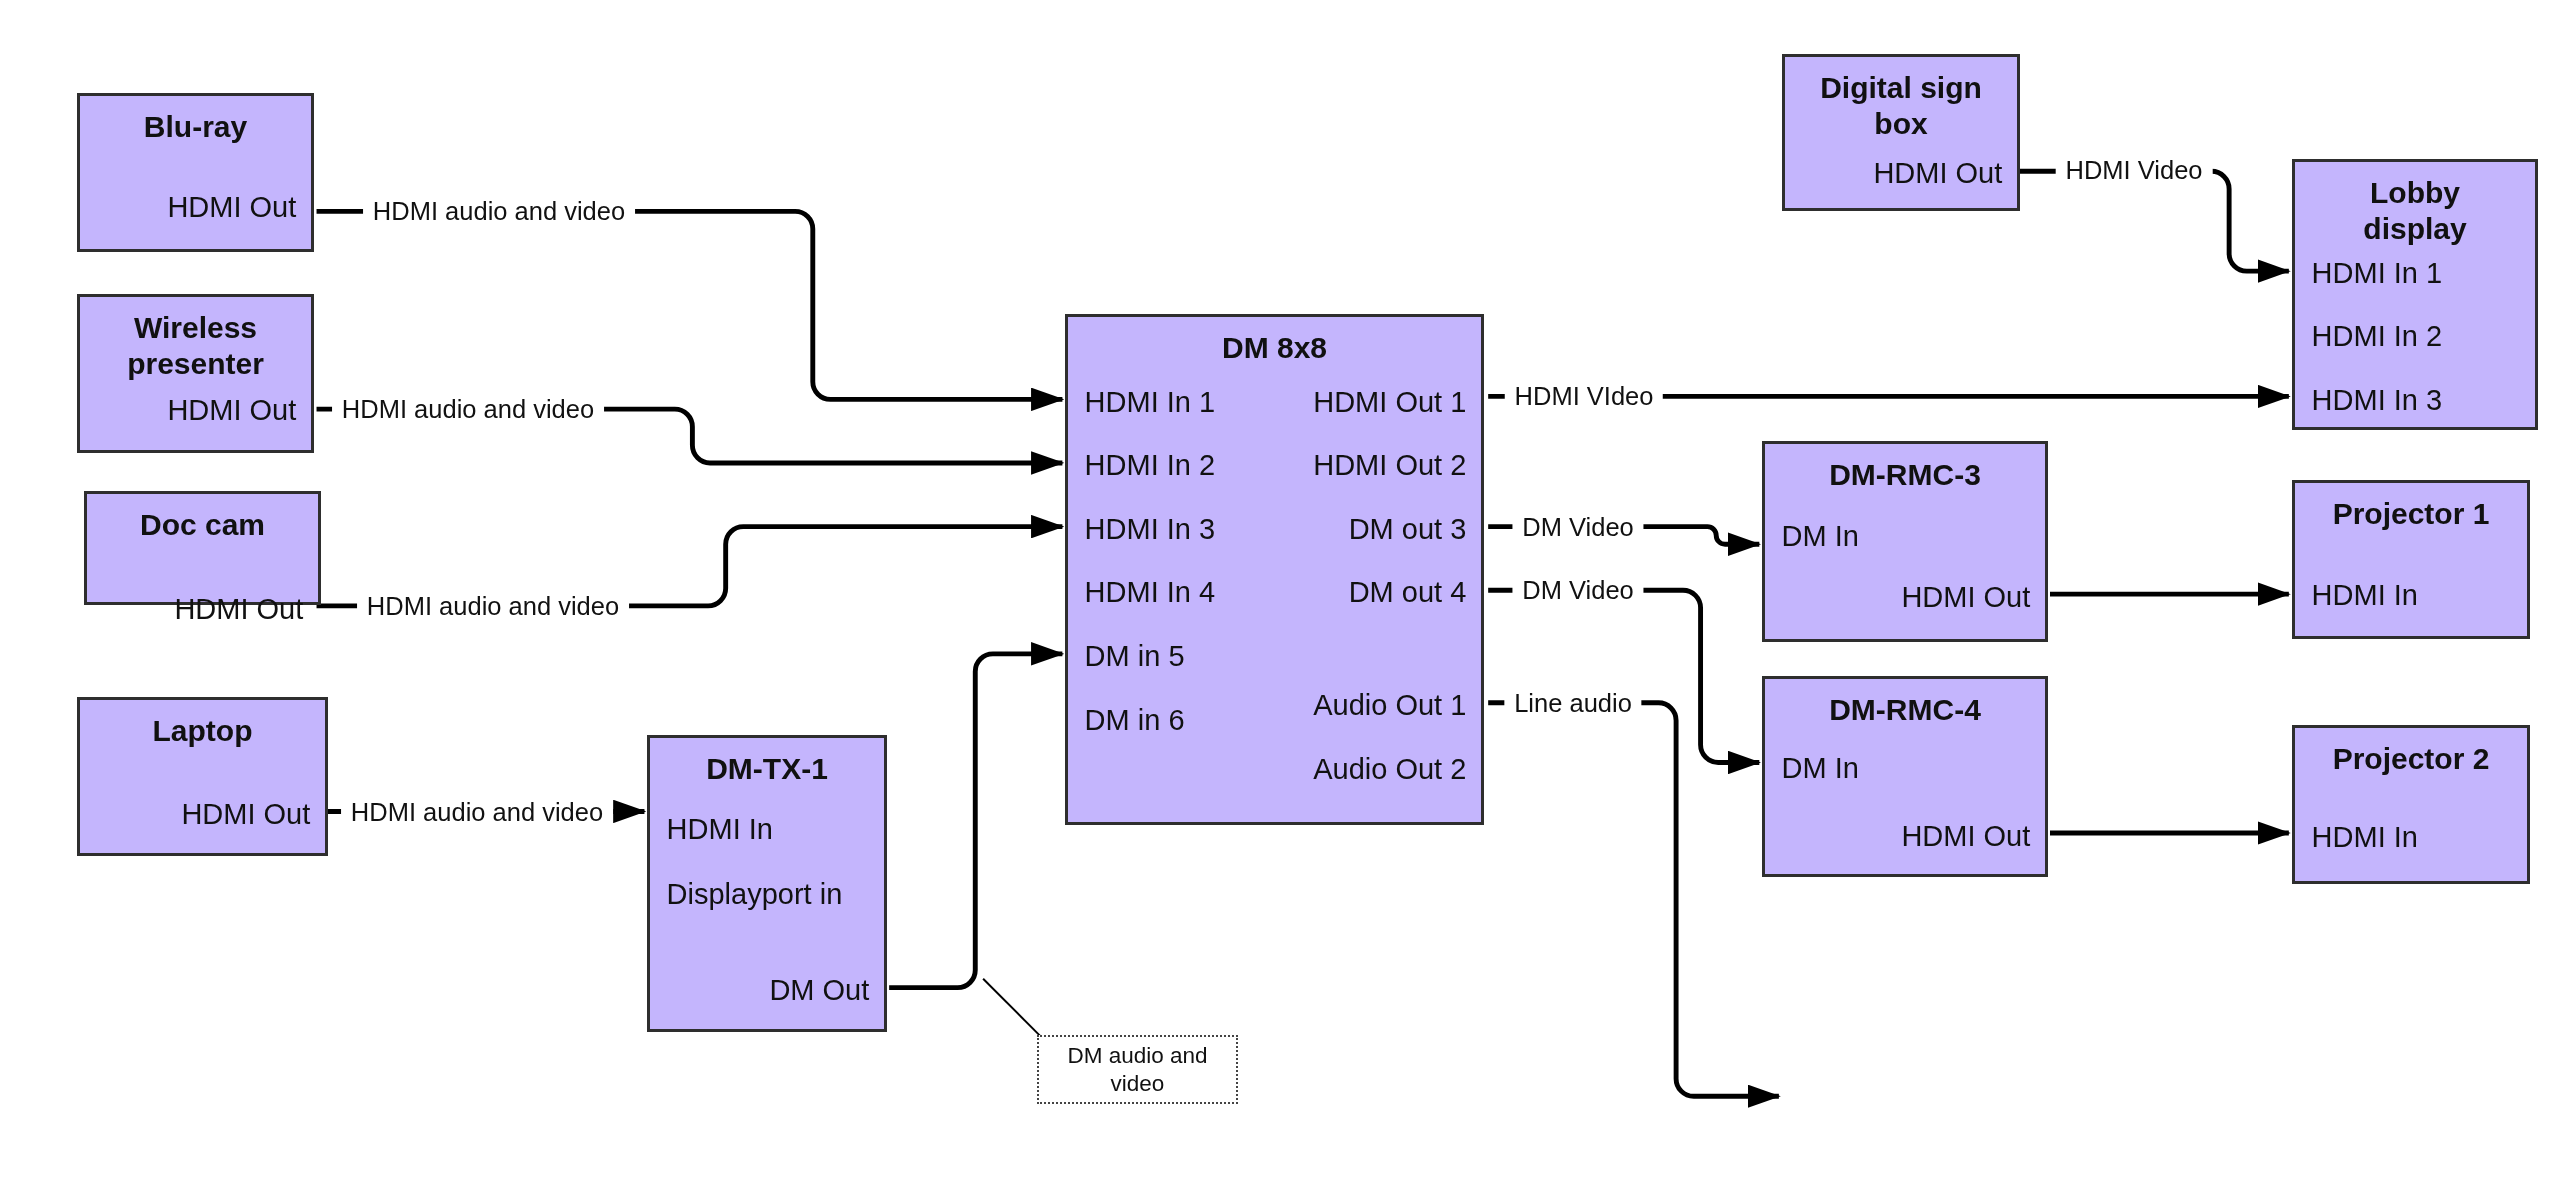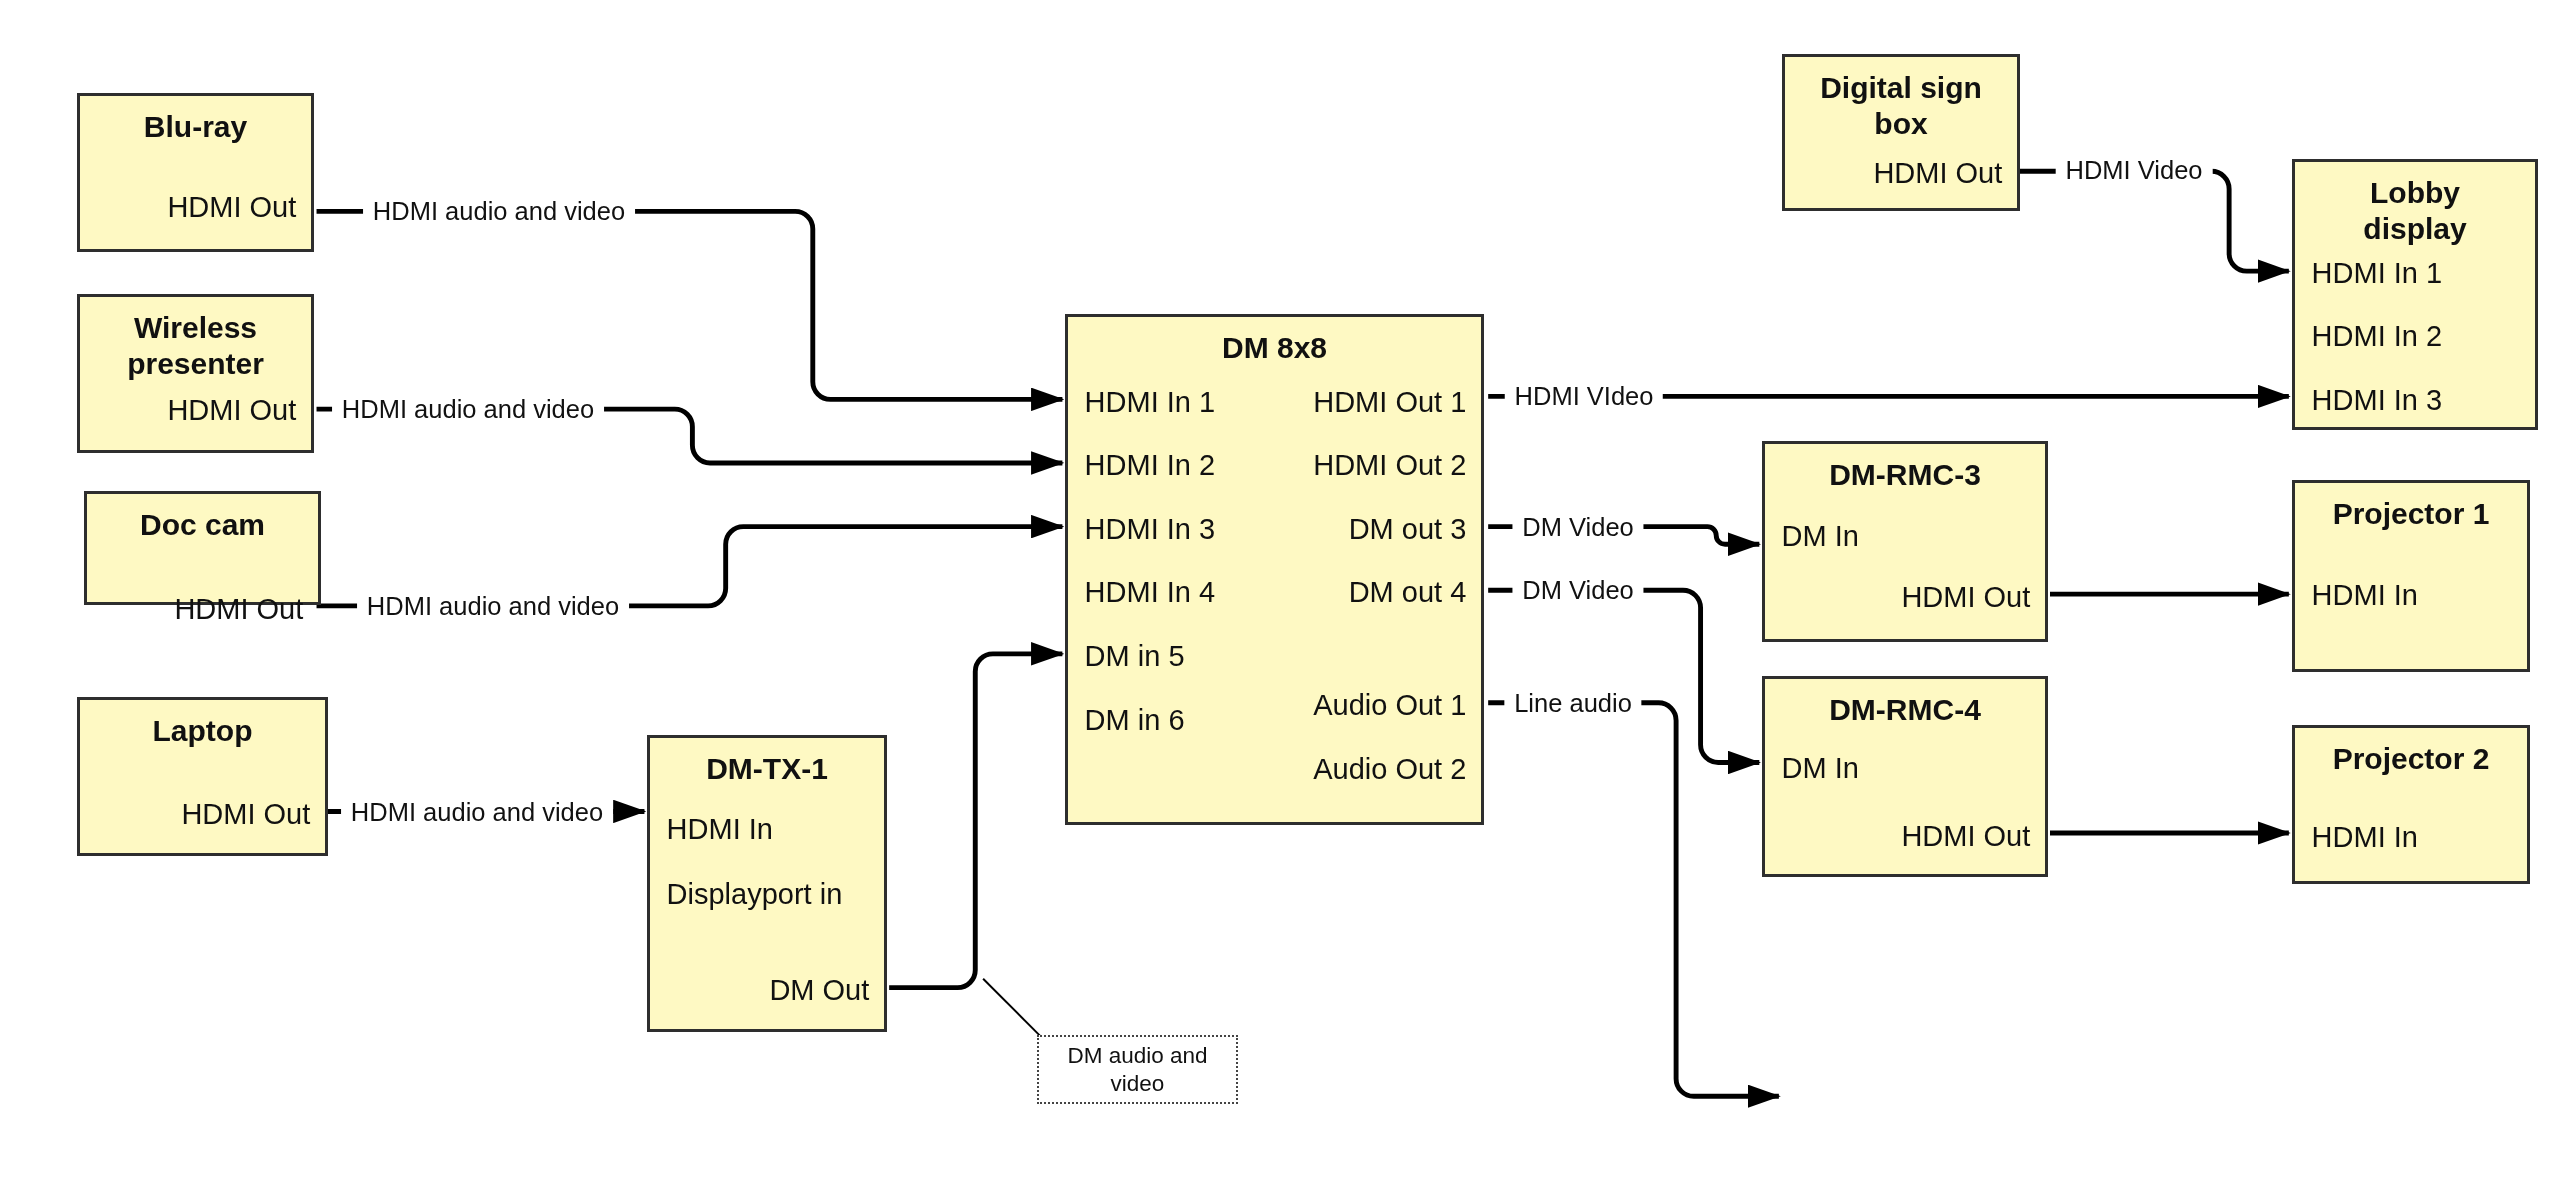--- a/index.html
+++ b/index.html
@@ -10,21 +10,21 @@
     font-family:"Liberation Sans", sans-serif;
     color:#111111;
     overflow:hidden;
   }
   #wires{position:absolute;left:0;top:0;width:2576px;height:1201px;}
   .wire{stroke:#000000;stroke-width:5;fill:none;}
   .leader{stroke:#000000;stroke-width:2;fill:none;}
   .box{
     position:absolute;
     border:3.9px solid #2e2e2e;
-    background:#fef9c3;
+    background:#c4b5fd;
     box-sizing:border-box;
   }
   .box .title{
     font-weight:bold;
     font-size:30px;
     line-height:36px;
     text-align:center;
     margin-top:12.7px;
     white-space:pre-line;
   }
@@ -142,21 +142,21 @@
     <div class="port pl" style="top:158px">HDMI In 2</div>
     <div class="port pl" style="top:222px">HDMI In 3</div>
   </div>
 
   <div class="box" style="left:1762px;top:441px;width:286px;height:201px">
     <div class="title">DM-RMC-3</div>
     <div class="port pl" style="top:76px">DM In</div>
     <div class="port pr" style="top:137px">HDMI Out</div>
   </div>
 
-  <div class="box" style="left:2292px;top:480px;width:238px;height:192px">
+  <div class="box" style="left:2292px;top:480px;width:238px;height:159px">
     <div class="title">Projector 1</div>
     <div class="port pl" style="top:96px">HDMI In</div>
   </div>
 
   <div class="box" style="left:1762px;top:676px;width:286px;height:201px">
     <div class="title">DM-RMC-4</div>
     <div class="port pl" style="top:73px">DM In</div>
     <div class="port pr" style="top:141px">HDMI Out</div>
   </div>
 

